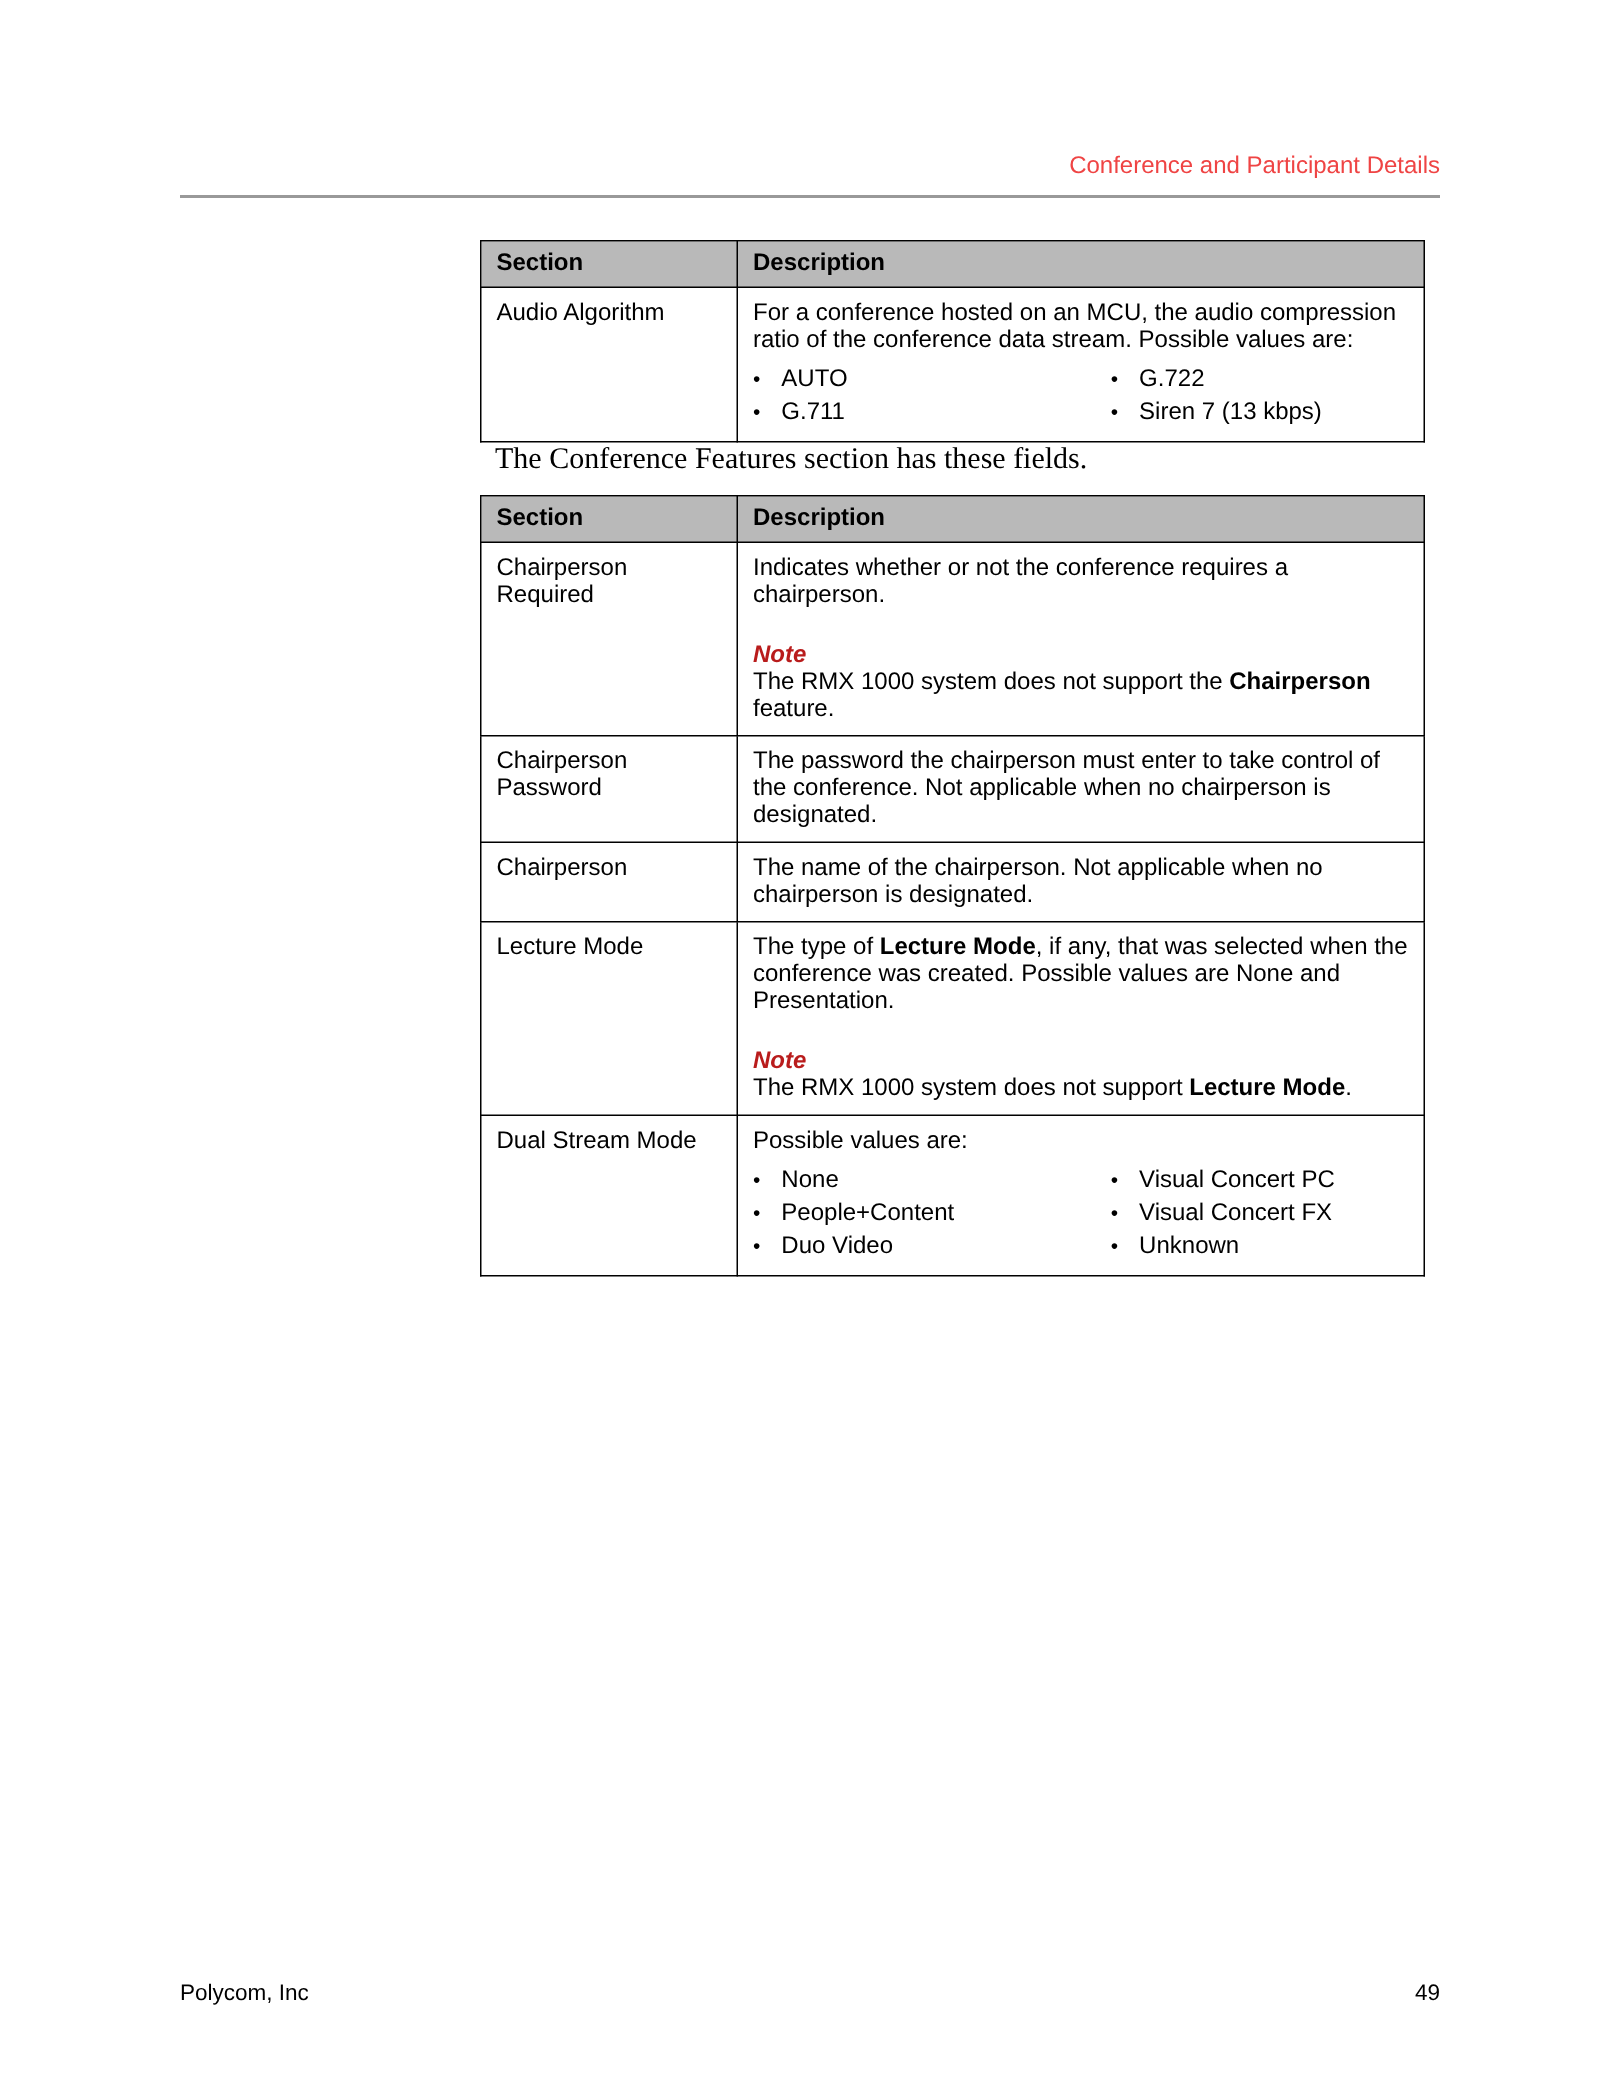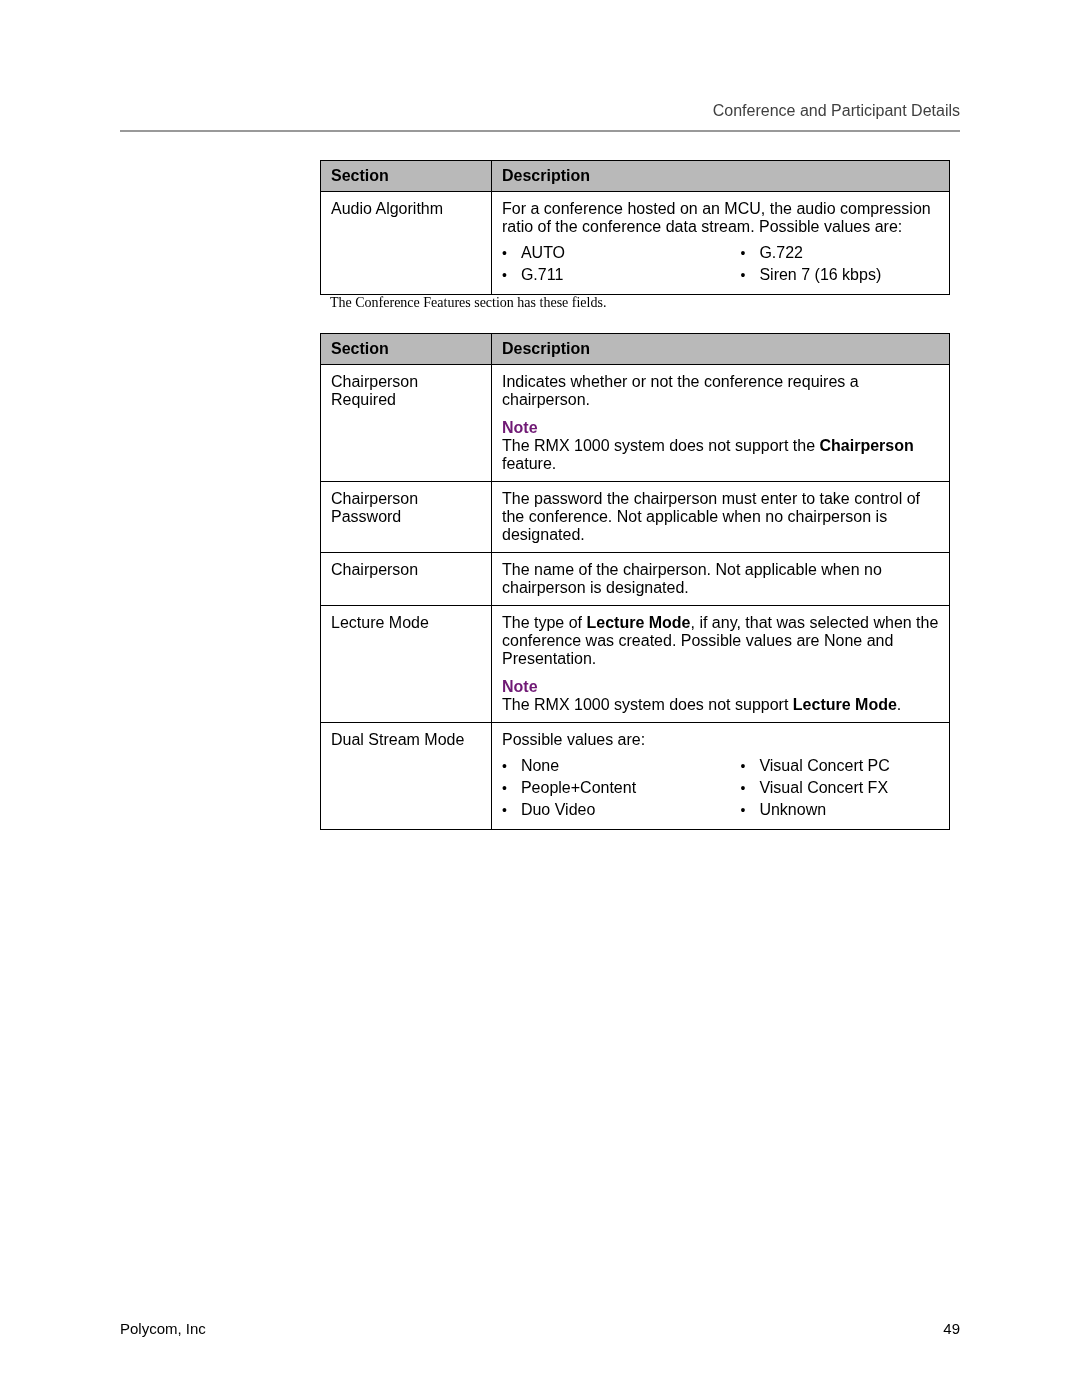--- a/index.html
+++ b/index.html
@@ -15,21 +15,21 @@
     position: relative;
     box-sizing: border-box;
     padding: 100px 120px 60px 120px;
   }
   .header-right {
     position: absolute;
     top: 102px;
     right: 120px;
     font-family: "Trebuchet MS", "Futura", Arial, sans-serif;
     font-size: 16px;
-    color: #404040;
+    color: #ef4444;
   }
   .hr-line {
     position: absolute;
     top: 130px;
     left: 120px;
     right: 120px;
     border-top: 2px solid #999;
   }
   .content {
     margin-top: 60px;
@@ -75,28 +75,29 @@
   }
   h1.section-heading {
     font-family: "Trebuchet MS", "Futura", Arial, sans-serif;
     color: #153f8f;
     font-weight: bold;
     font-size: 34px;
     margin: 40px 0 14px 0;
   }
   .intro-text {
     font-family: Georgia, "Times New Roman", serif;
-    font-size: 14px;
-    margin: 0 0 22px 210px;
+    font-size: 20px;
+    margin: 0 0 12px 210px;
   }
   .note-label {
-    color: #701a75;
+    color: #b91c1c;
     font-weight: bold;
+    font-style: italic;
     display: block;
-    margin-top: 10px;
+    margin-top: 22px;
   }
   .footer-left {
     position: absolute;
     bottom: 60px;
     left: 120px;
     font-family: "Trebuchet MS", "Futura", Arial, sans-serif;
     font-size: 15px;
   }
   .footer-right {
     position: absolute;
@@ -137,21 +138,21 @@
                     <span>G.711</span>
                   </div>
             </div>
             <div class="bullet-col">
               <div class="bullet-row">
                     <span class="bullet-dot">•</span>
                     <span>G.722</span>
                   </div>
               <div class="bullet-row">
                     <span class="bullet-dot">•</span>
-                    <span>Siren 7 (16 kbps)</span>
+                    <span>Siren 7 (13 kbps)</span>
                   </div>
             </div>
           </div>
         </td>
       </tr>
     </tbody>
       </table>
 
     <p class="intro-text">The Conference Features section has these fields.</p>
 

